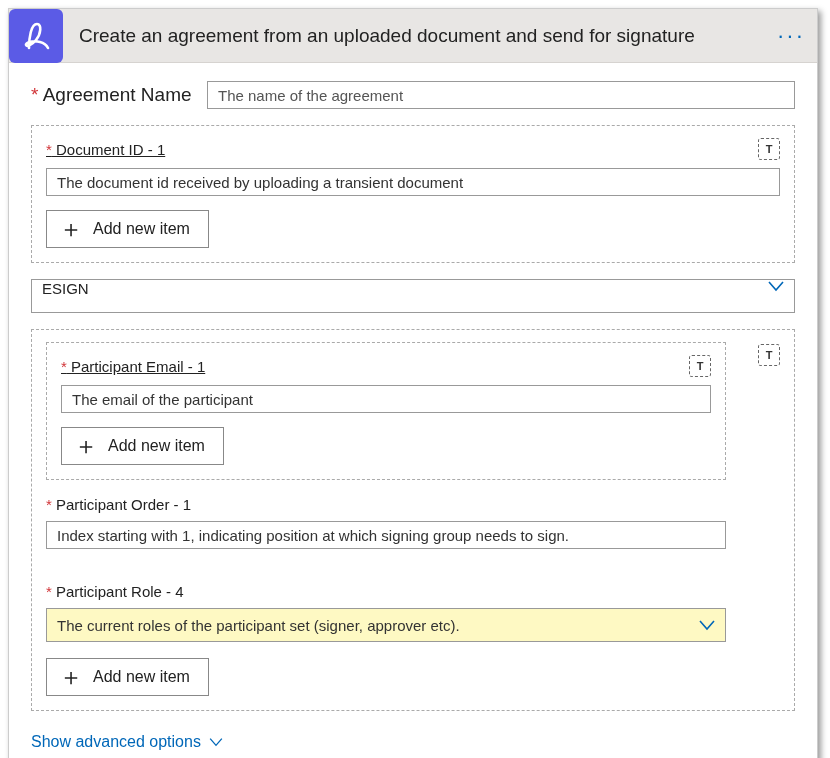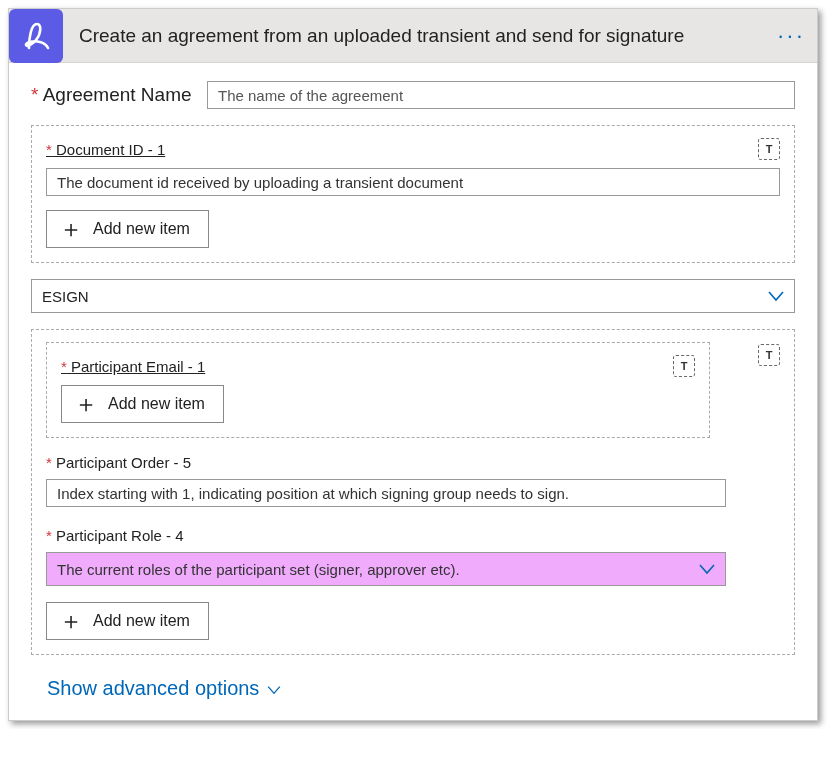--- a/index.html
+++ b/index.html
@@ -133,21 +133,21 @@
     font-size: 24px;
     font-weight: 300;
     margin-right: 10px;
     line-height: 1;
   }
   .select-wrap {
     flex: 1;
     height: 34px;
     border: 1px solid #999;
     display: flex;
-    align-items: center;
+    align-items: flex-start;
     padding: 0 10px;
     justify-content: space-between;
     cursor: pointer;
     background: #fff;
   }
   .select-val {
     font-size: 15px;
     color: #222;
   }
   .chevron-down {
@@ -162,64 +162,63 @@
   }
   .outer-token {
     position: absolute;
     top: 14px;
     right: 14px;
   }
   .inner-group {
     border: 1px dashed #aaa;
     padding: 12px 14px 14px 14px;
     margin-bottom: 16px;
-    margin-right: 70px;
+    margin-right: 54px;
   }
   .sub-block { margin-bottom: 16px; }
   .sub-label {
     font-size: 15px;
     color: #222;
     margin-bottom: 8px;
     display: block;
   }
   .role-select {
     width: 100%;
     height: 34px;
     border: 1px solid #999;
     display: flex;
     align-items: center;
     padding: 0 10px;
     justify-content: space-between;
     cursor: pointer;
-    background:#f0abfc;
+    background:#fef9c3;
   }
   .show-advanced {
     color: #0067b8;
-    font-size: 20px;
+    font-size: 16px;
     cursor: pointer;
     display: inline-flex;
     align-items: center;
     margin-top: 10px;
-    margin-left: 16px;
   }
   .show-advanced .chev {
     margin-left: 8px;
   }
 </style>
 </head>
 <body>
 
 <div class="card">
   <div class="card-header">
     <div class="app-icon">
       <svg viewBox="0 0 36 36">
           <path d="M11 30 C 11 20, 13 6, 19 6 C 24 6, 23 16, 18 22 C 14 27, 9 29, 8 27 C 7 25, 14 22, 22 24 C 26 25, 29 28, 30 30" stroke="#fff" stroke-width="2.6" fill="none" stroke-linecap="round" stroke-linejoin="round"></path>
         </svg>
     </div>
-    <div class="card-title">Create an agreement from an uploaded transient and send for signature</div>
+    <div class="card-title">Create an agreement from an uploaded document and send for signature</div>
     <div class="more-btn">···</div>
   </div>
 
   <div class="card-body">
 
     
     <div class="field-row">
       <div class="field-label"><span class="req">*</span> <span>Agreement Name</span></div>
       <input type="text" class="text-input" placeholder="The name of the agreement" style="">
     </div>
@@ -258,30 +257,31 @@
         </div>
 
       
       <div class="inner-group">
         <div class="group-top">
           <div class="group-label"><span class="req">*</span> <span>Participant Email - 1</span></div>
           <div class="token-icon">
               <span>T</span>
             </div>
         </div>
+        <input type="text" class="group-input" placeholder="The email of the participant" style="">
         <button class="add-btn">
             <span class="plus">＋</span>
             <span>Add new item</span>
           </button>
       </div>
 
       
       <div class="sub-block" style="margin-right:54px;">
-        <div class="sub-label"><span class="req">*</span> <span>Participant Order - 5</span></div>
-        <input type="text" class="group-input" style="margin-bottom: 4px;" placeholder="Index starting with 1, indicating position at which signing group needs to sign.">
+        <div class="sub-label"><span class="req">*</span> <span>Participant Order - 1</span></div>
+        <input type="text" class="group-input" style="margin-bottom: 18px;" placeholder="Index starting with 1, indicating position at which signing group needs to sign.">
       </div>
 
       
       <div class="sub-block" style="margin-right:54px;">
         <div class="sub-label"><span class="req">*</span> <span>Participant Role - 4</span></div>
         <div class="role-select">
           <span class="select-val" style="color:#333;">The current roles of the participant set (signer, approver etc).</span>
           <span class="chevron-down">
               <svg viewBox="0 0 16 12">
                 <path d="M1 2 L8 10 L15 2" stroke="#0067b8" stroke-width="1.6" fill="none"></path>

